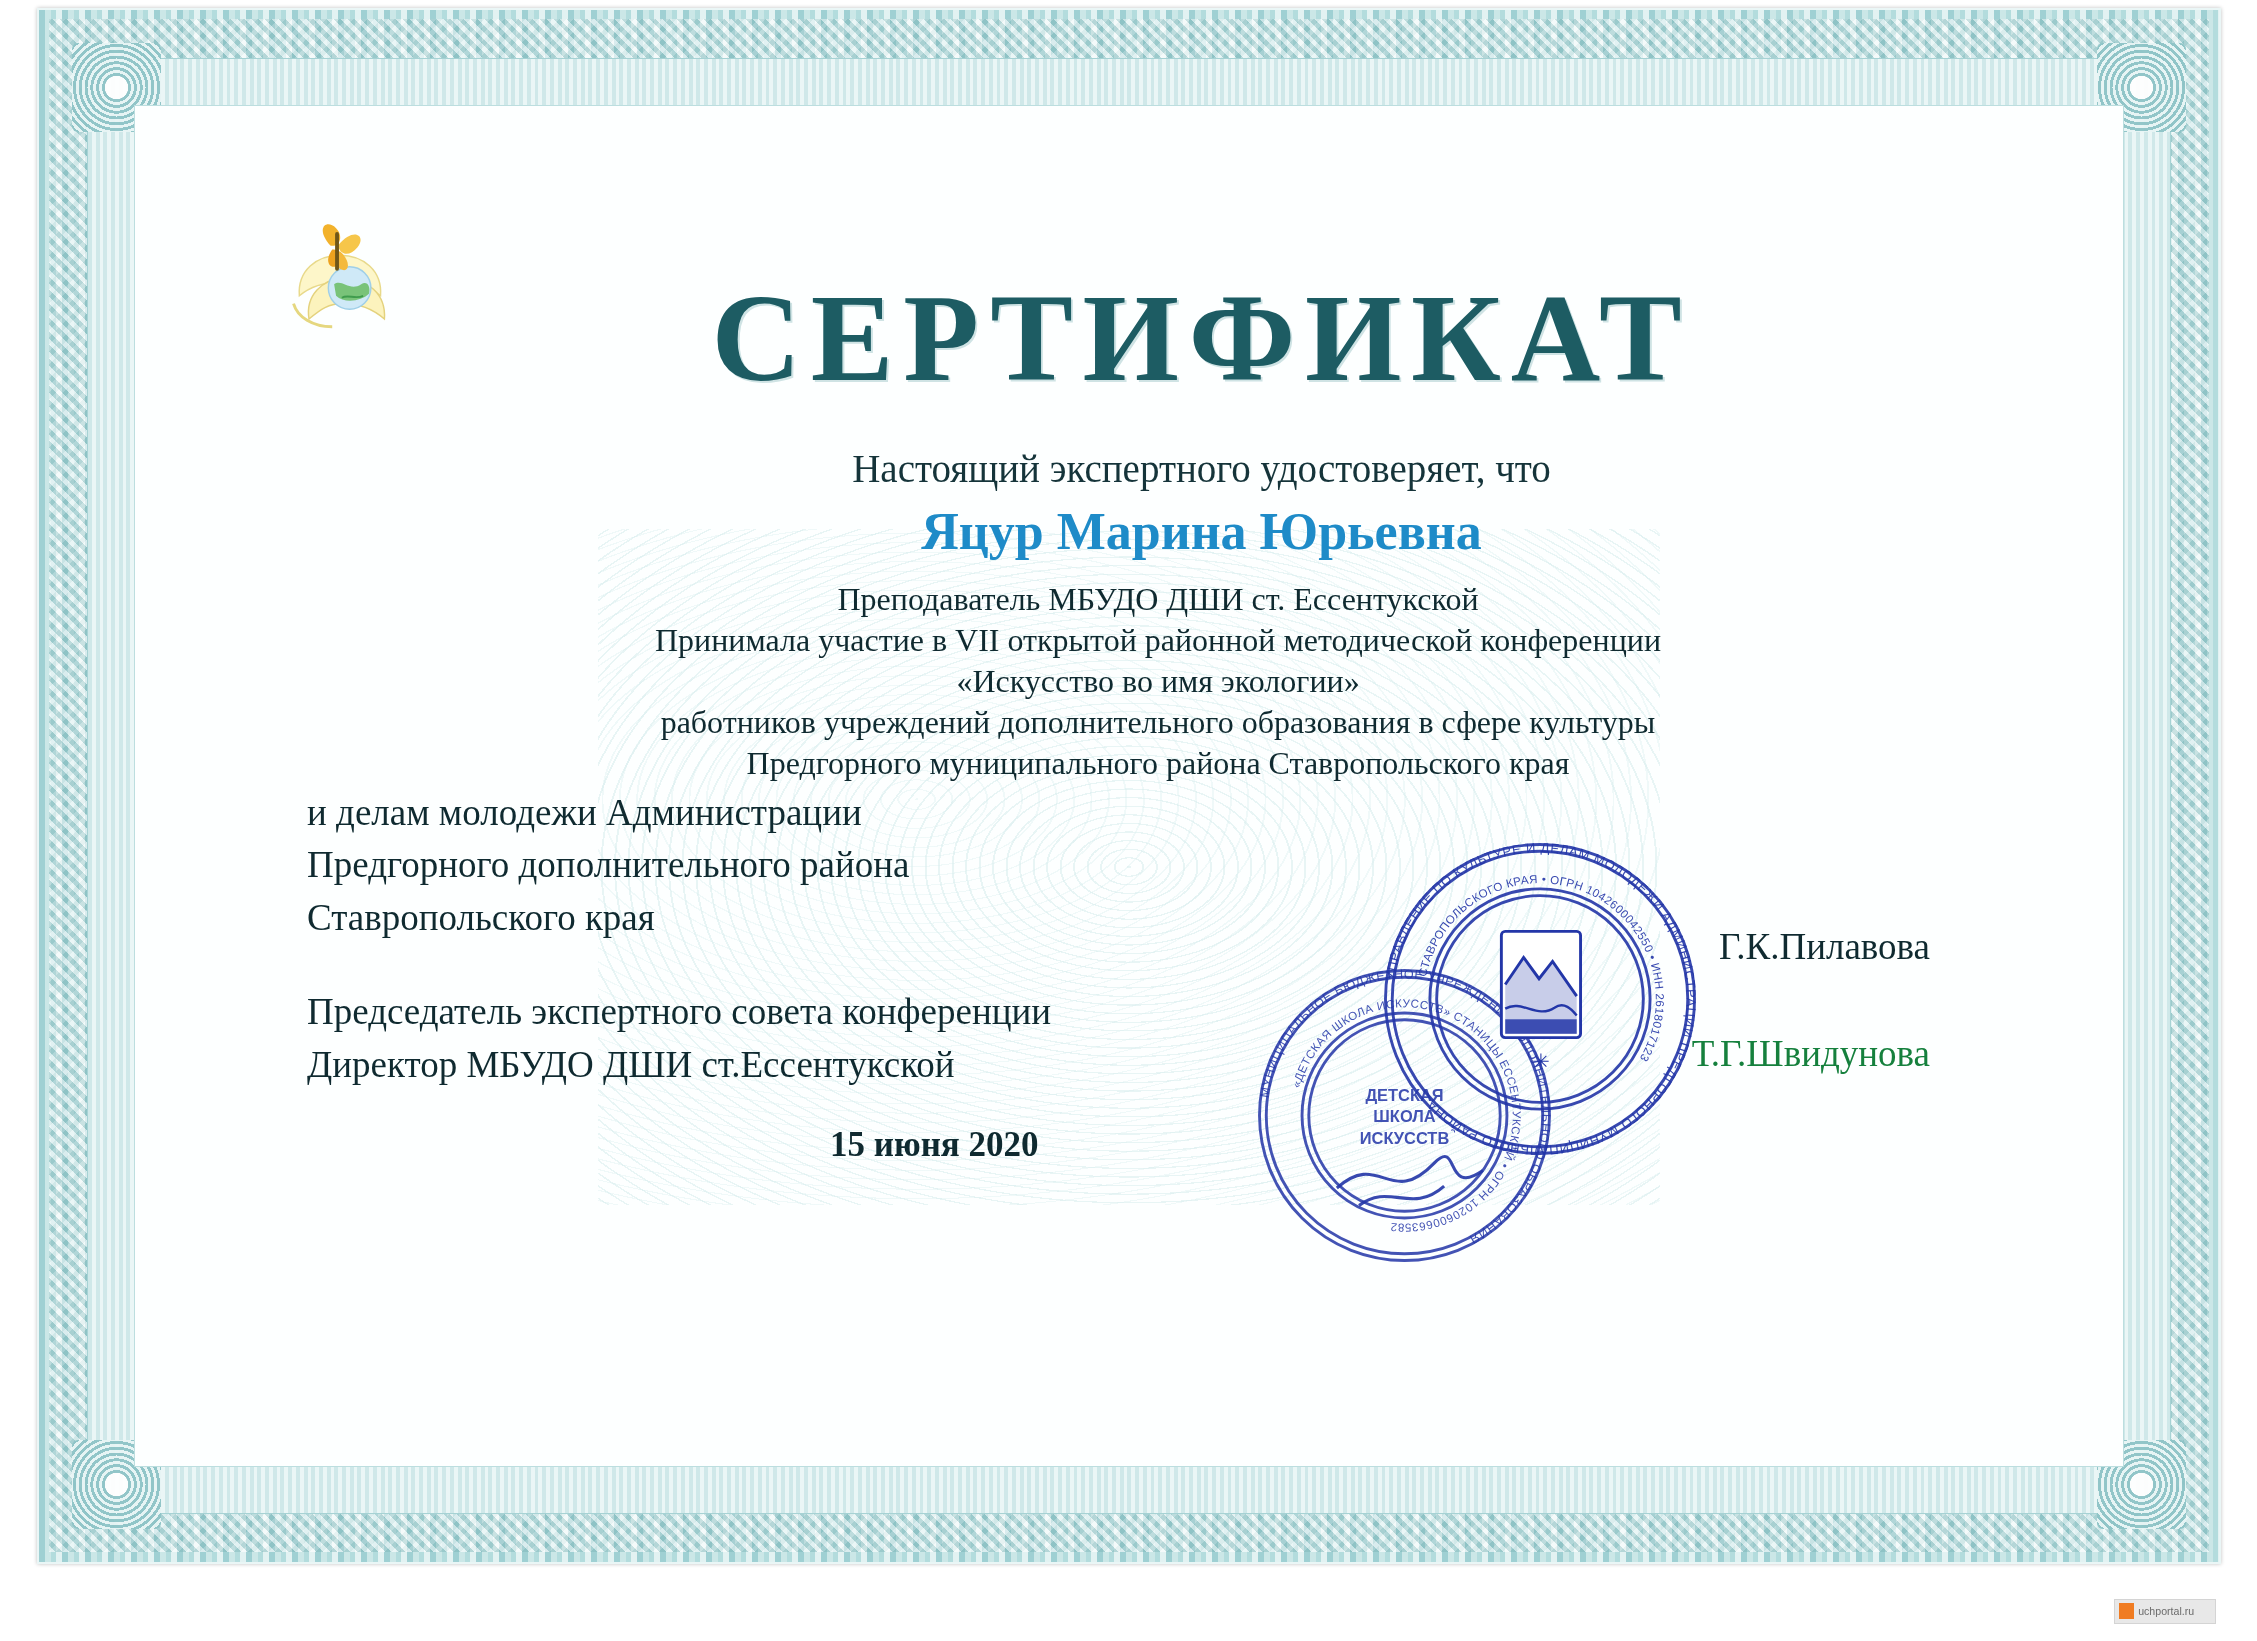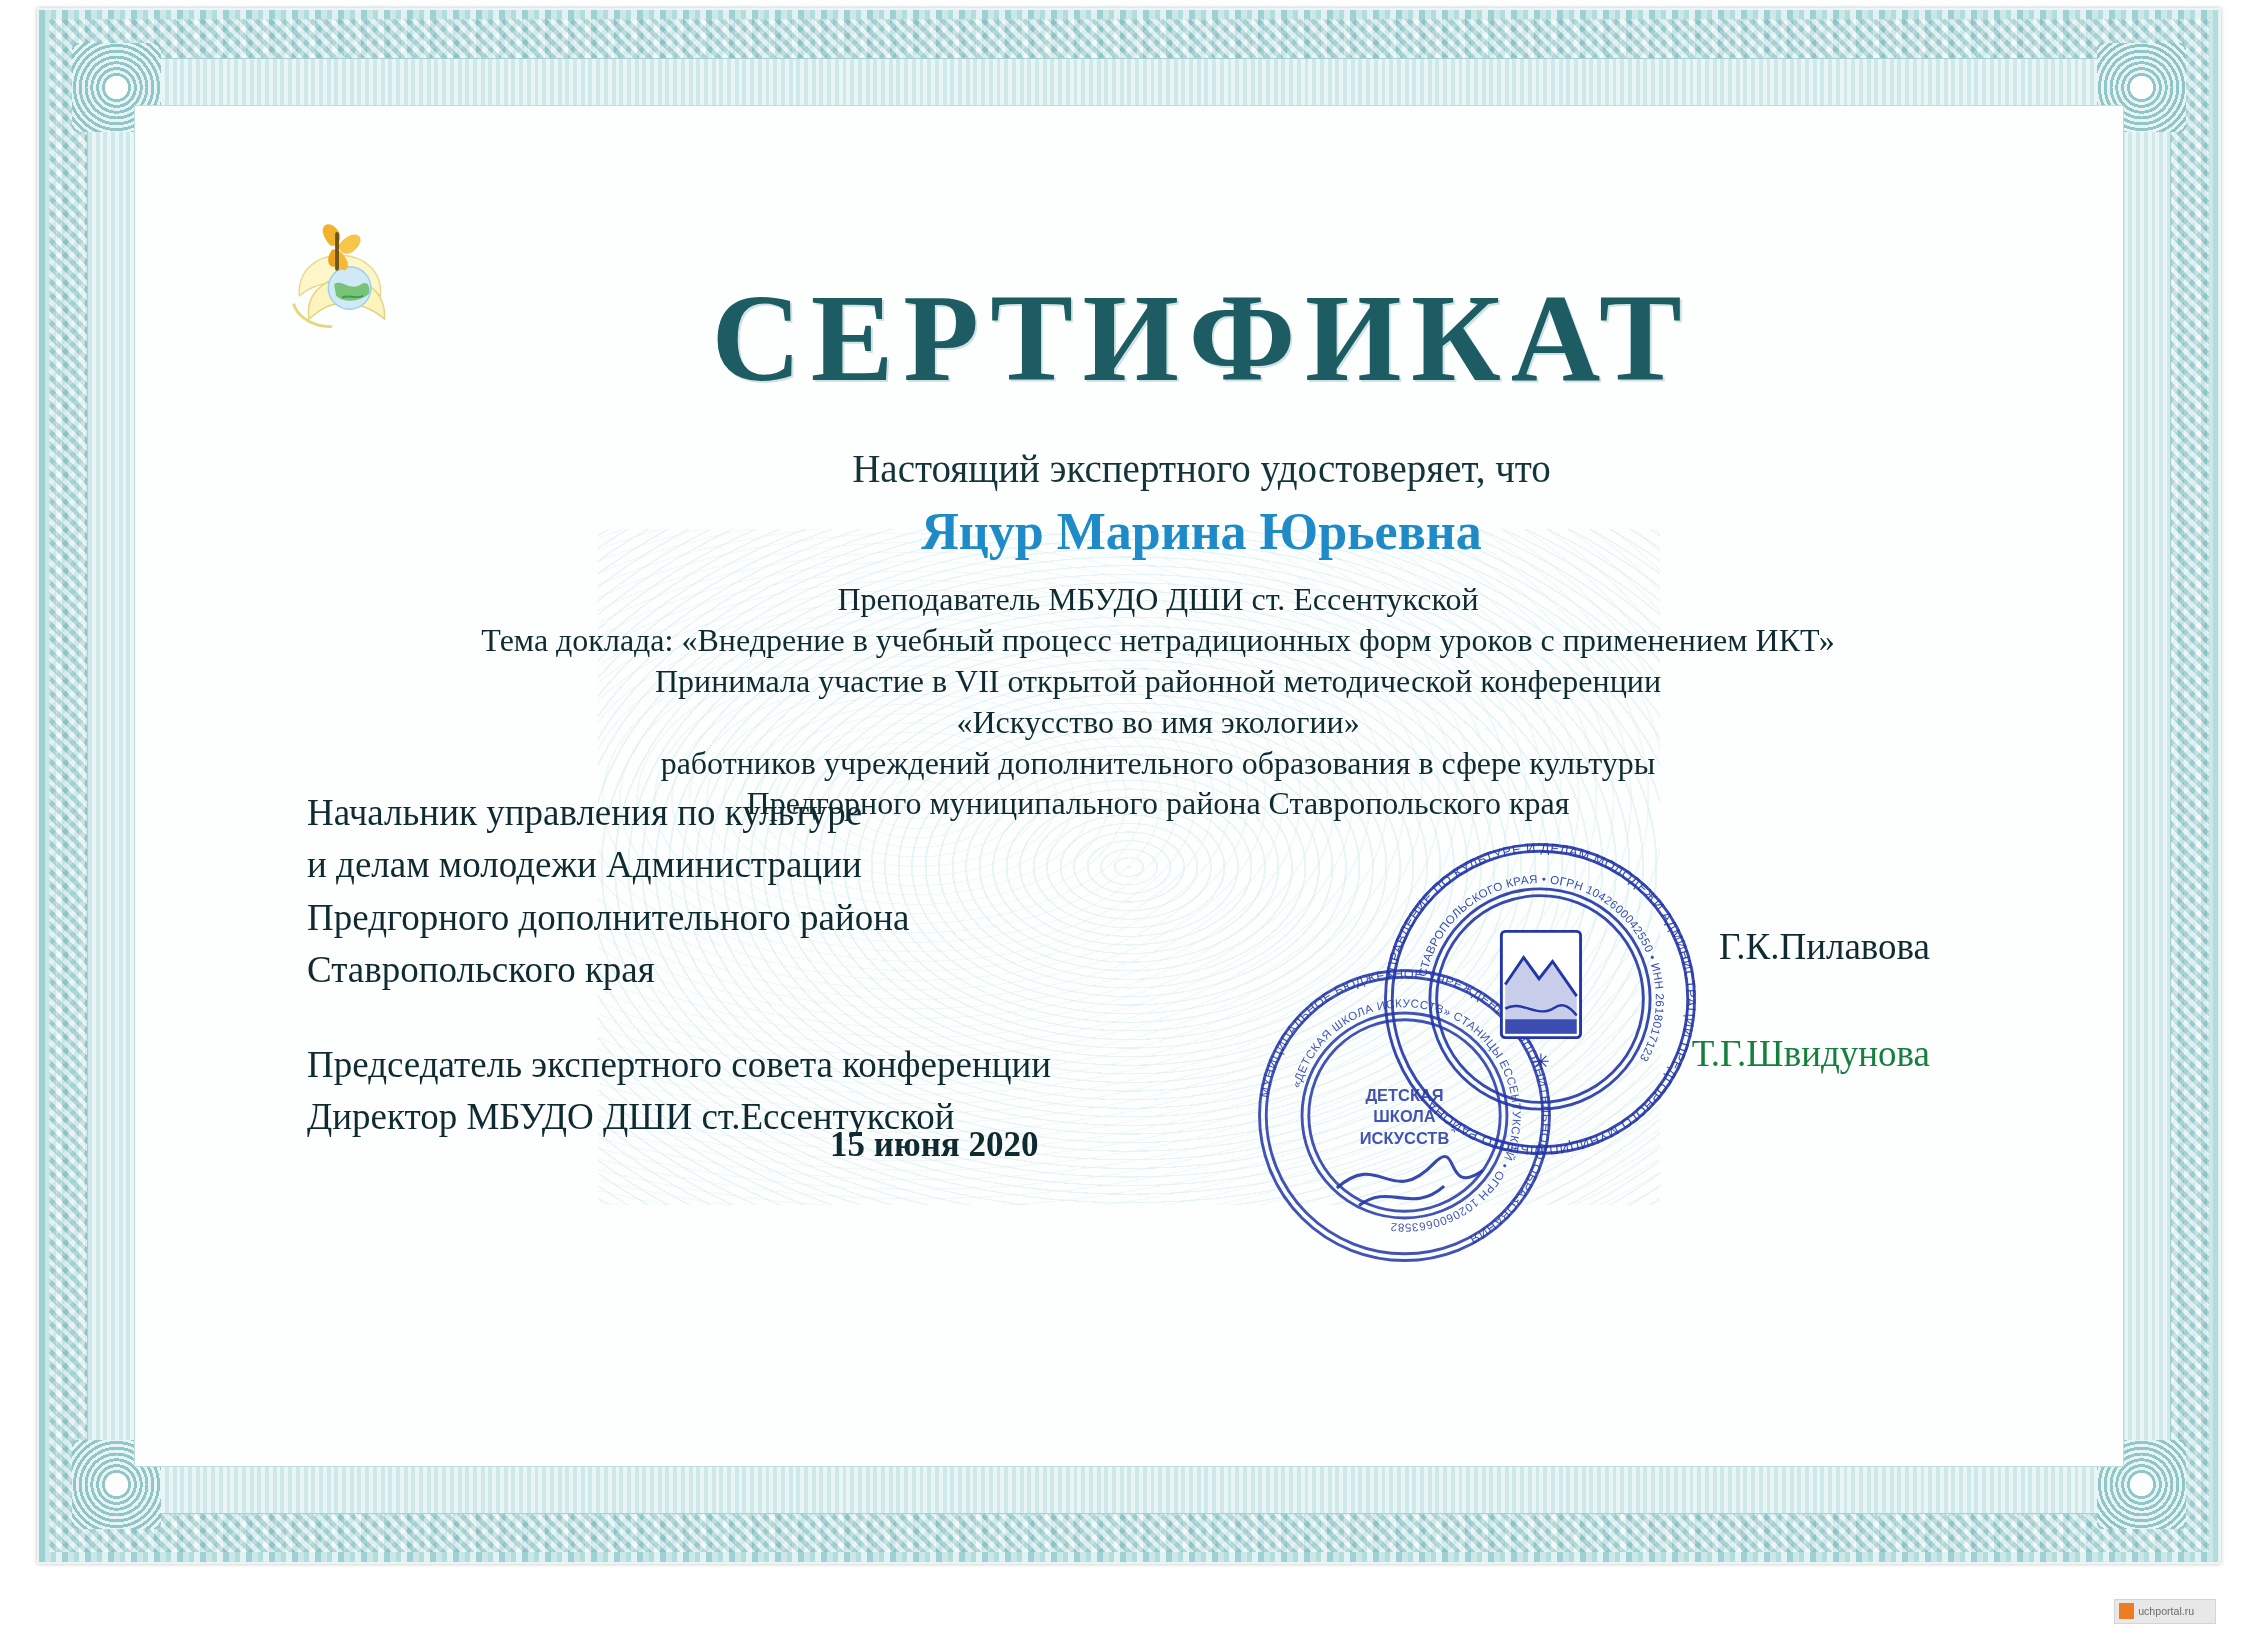--- a/index.html
+++ b/index.html
@@ -319,29 +319,27 @@
         </div>
 
         <div class="cert-title">СЕРТИФИКАТ</div>
 
         <div class="lead">Настоящий экспертного удостоверяет, что</div>
 
         <div class="recipient">Яцур Марина Юрьевна</div>
 
         <div class="lines">
           <div class="l">Преподаватель МБУДО ДШИ ст. Ессентукской</div>
-          <div class="l">Тема доклада: «Внедрение в учебный процесс нетрадиционных форм уроков с применением ИКТ»</div>
           <div class="l">Принимала участие в VII открытой районной методической конференции</div>
           <div class="l">«Искусство во имя экологии»</div>
           <div class="l">работников учреждений дополнительного образования в сфере культуры</div>
           <div class="l">Предгорного муниципального района Ставропольского края</div>
         </div>
 
         <div class="sig-block">
-          <div class="s">Начальник управления по культуре</div>
           <div class="s">и делам молодежи Администрации</div>
           <div class="s">Предгорного дополнительного района</div>
           <div class="s">Ставропольского края</div>
           <div class="gap"></div>
           <div class="s">Председатель экспертного совета конференции</div>
           <div class="s">Директор МБУДО ДШИ ст.Ессентукской</div>
         </div>
 
         <div class="name-right-1">Г.К.Пилавова</div>
         <div class="name-right-2">Т.Г.Швидунова</div>

